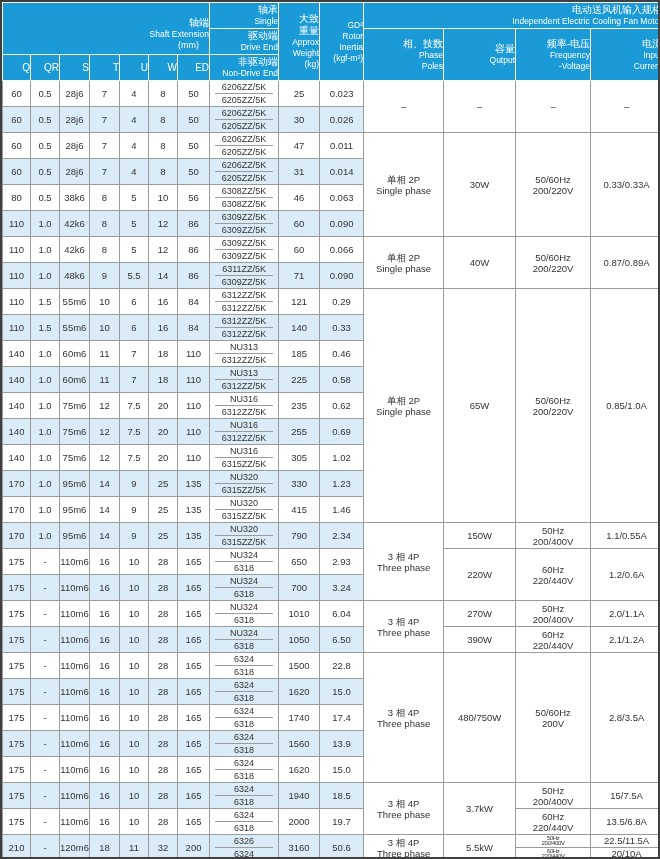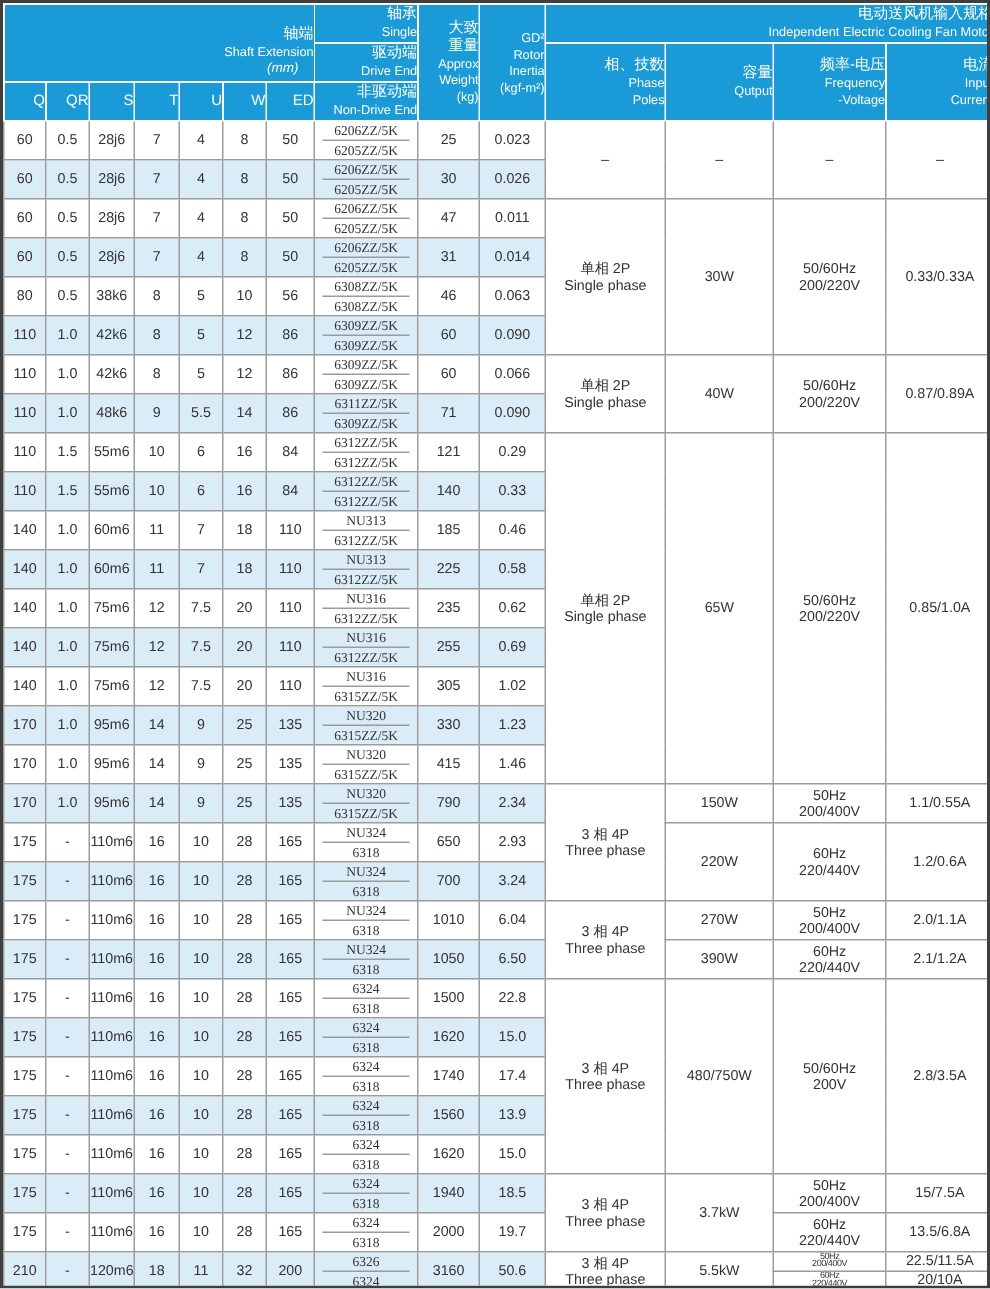--- a/index.html
+++ b/index.html
@@ -5,28 +5,28 @@
   html,body{margin:0;padding:0;background:#fff;}
   body{width:660px;font-family:"Liberation Sans",sans-serif;}
   .wrap{width:660px;height:859px;box-sizing:border-box;border:2px solid var(--outer,#3f3f3f);overflow:hidden;background:#fff;}
   table{border-collapse:collapse;table-layout:fixed;width:656px;}
   td{padding:0;text-align:center;vertical-align:middle;overflow:hidden;white-space:nowrap;}
   thead td{background:var(--header-bg,#1a9ad6);color:var(--header-text,#fff);border:1px solid #fdfdfd;font-size:8.5px;line-height:11px;text-align:right;}
   thead tr{height:26px;}
   thead .zh{font-size:10px;line-height:12px;}
   thead .letter{font-size:10px;}
   .shaft-title{position:relative;}
-  .shaft-title .mm{position:absolute;right:10px;bottom:3px;font-size:9px;font-style:italic;}
+  .shaft-title .mm{position:absolute;right:10px;bottom:3px;font-size:9px;}
   tbody tr{height:13px;}
   tbody td{border:1px solid var(--grid,#9b9b9b);font-size:9.5px;color:var(--text,#333);line-height:12px;background:#fff;}
   tbody td.stripe{background:var(--stripe-bg,#d9ecf8);}
   td.de{border-bottom:0;position:relative;}
   td.de::after{content:"";position:absolute;left:5px;right:5px;bottom:0;height:1px;background:var(--grid,#9b9b9b);}
   td.nde{border-top:0;}
-  td.bearing{font-size:9px;font-family:Liberation Serif, serif;}
+  td.bearing{font-size:9px;}
   td.fan div{line-height:11px;}
   td.fan{font-size:9.5px;}
   td.fan.tiny div{font-size:6px;line-height:5px;letter-spacing:-0.3px;}
 </style>
 </head>
 <body>
 
 <div class="wrap">
   <table>
     <colgroup>

